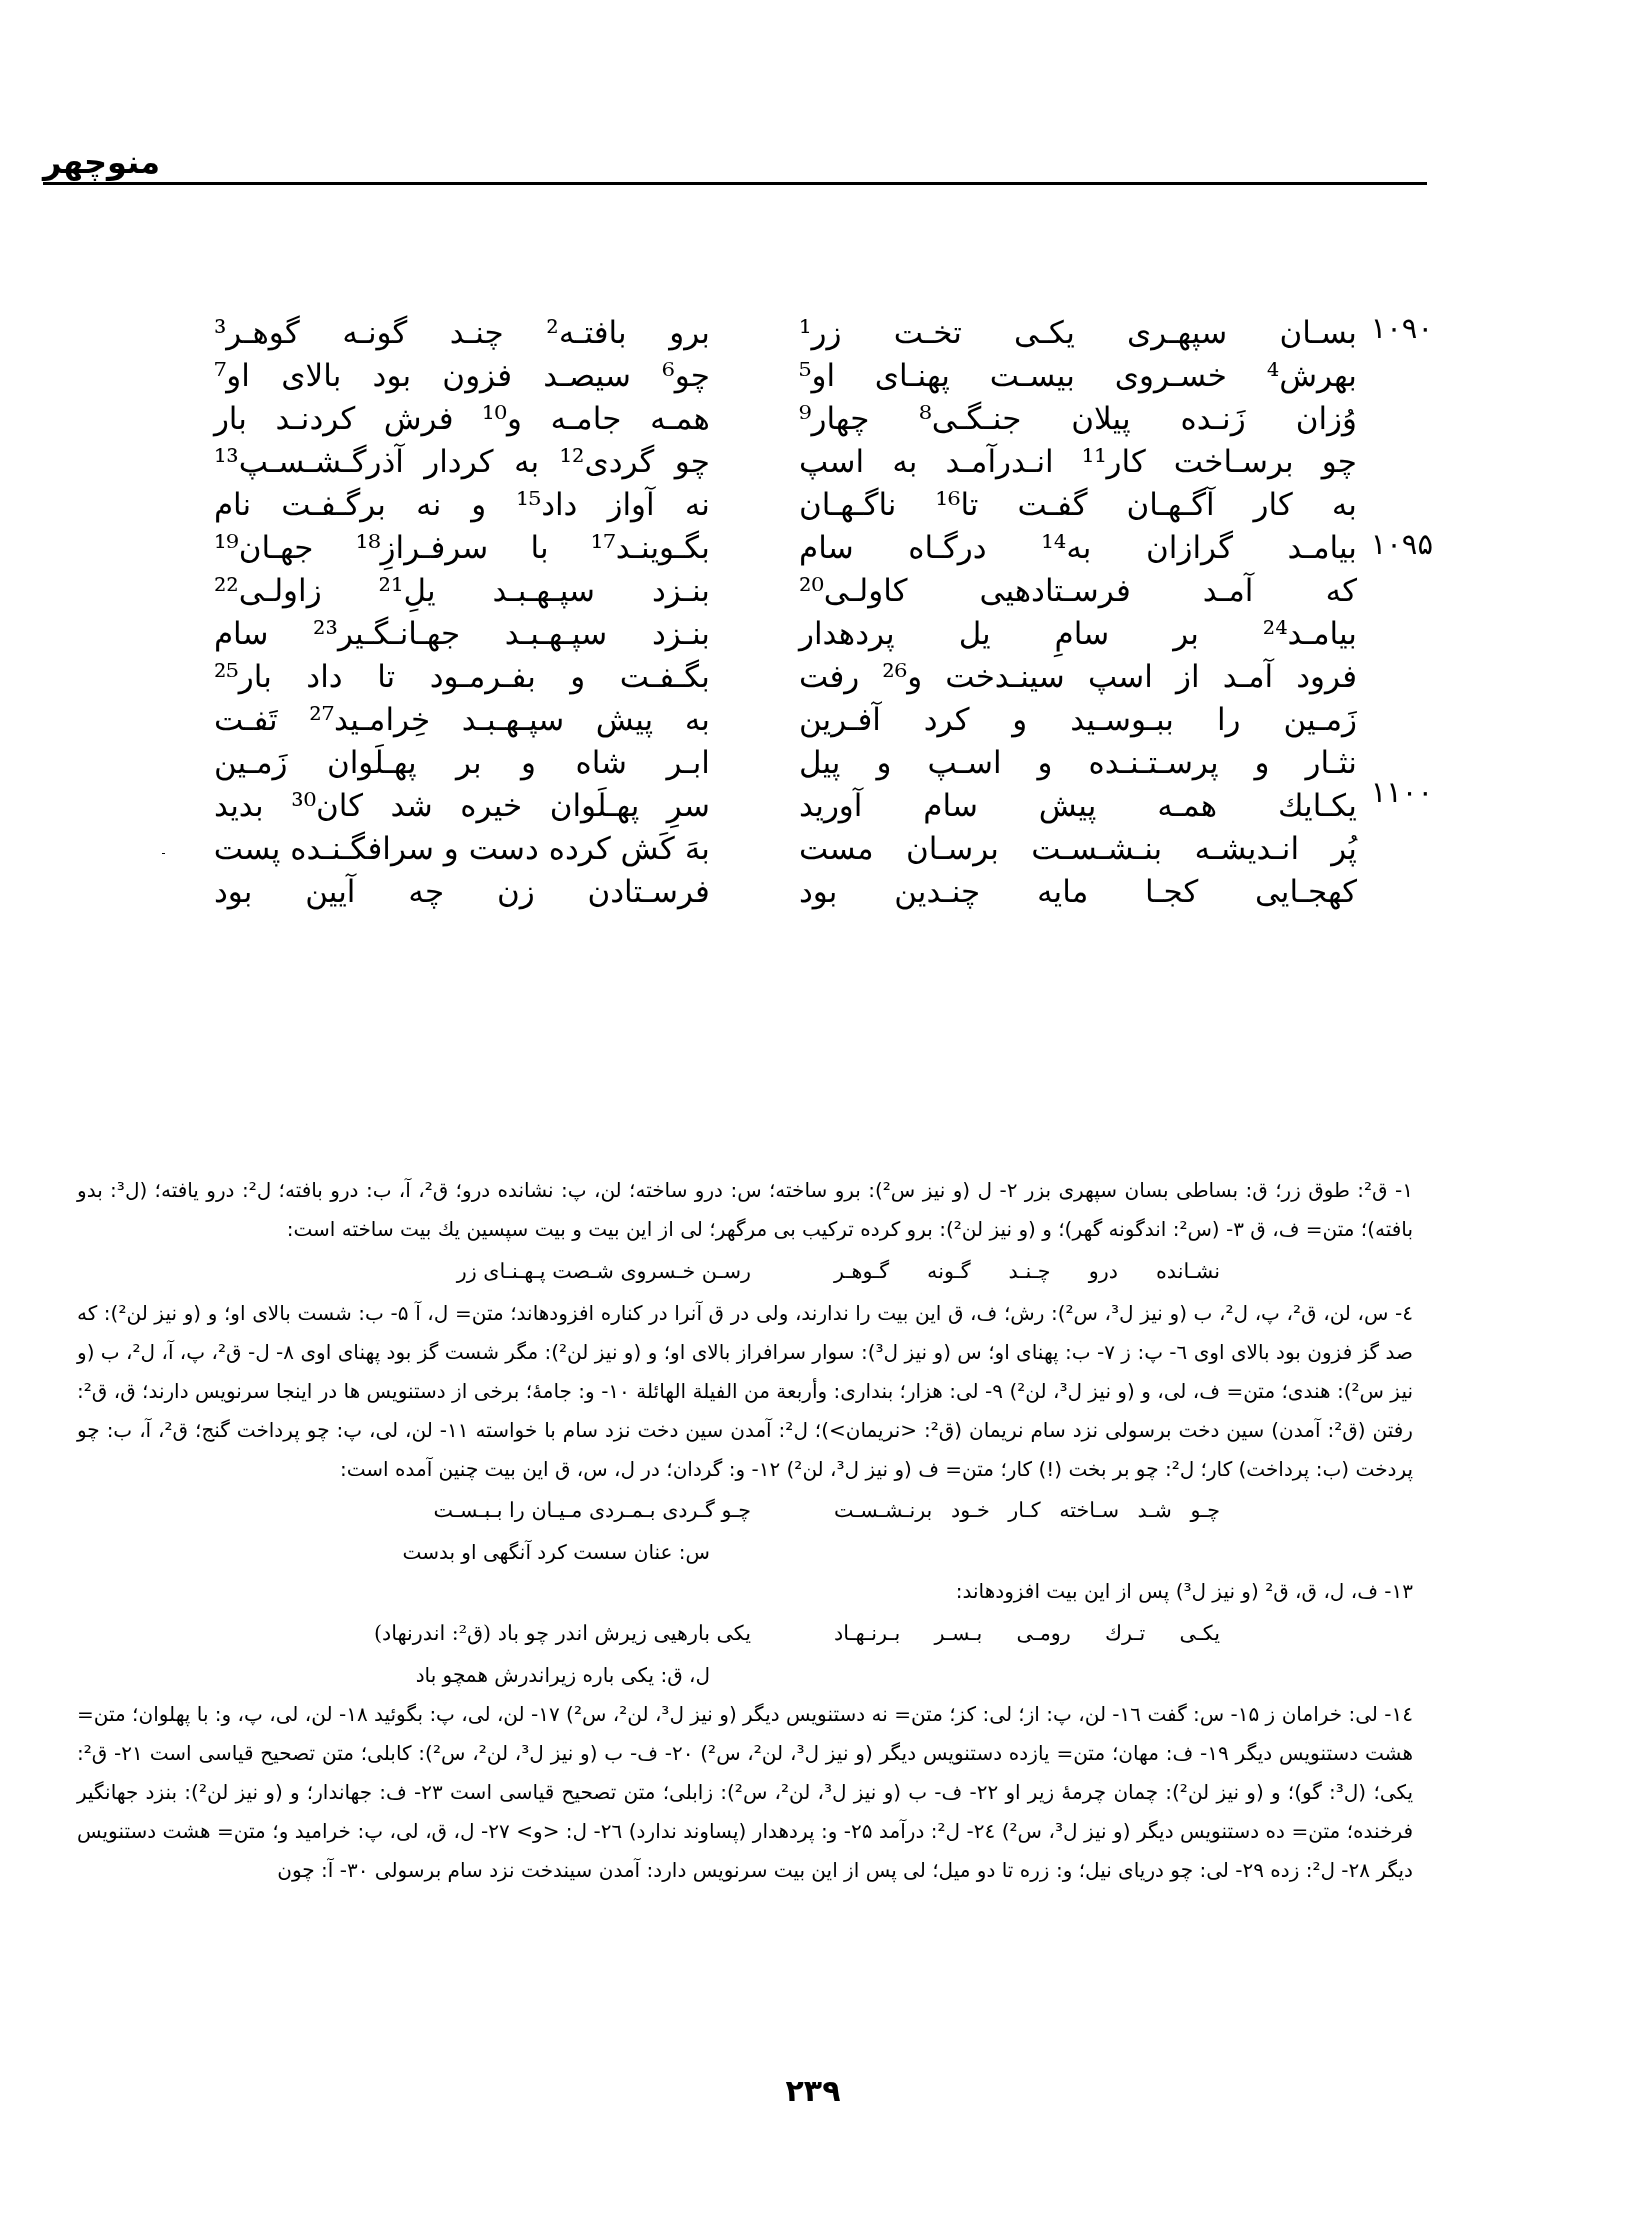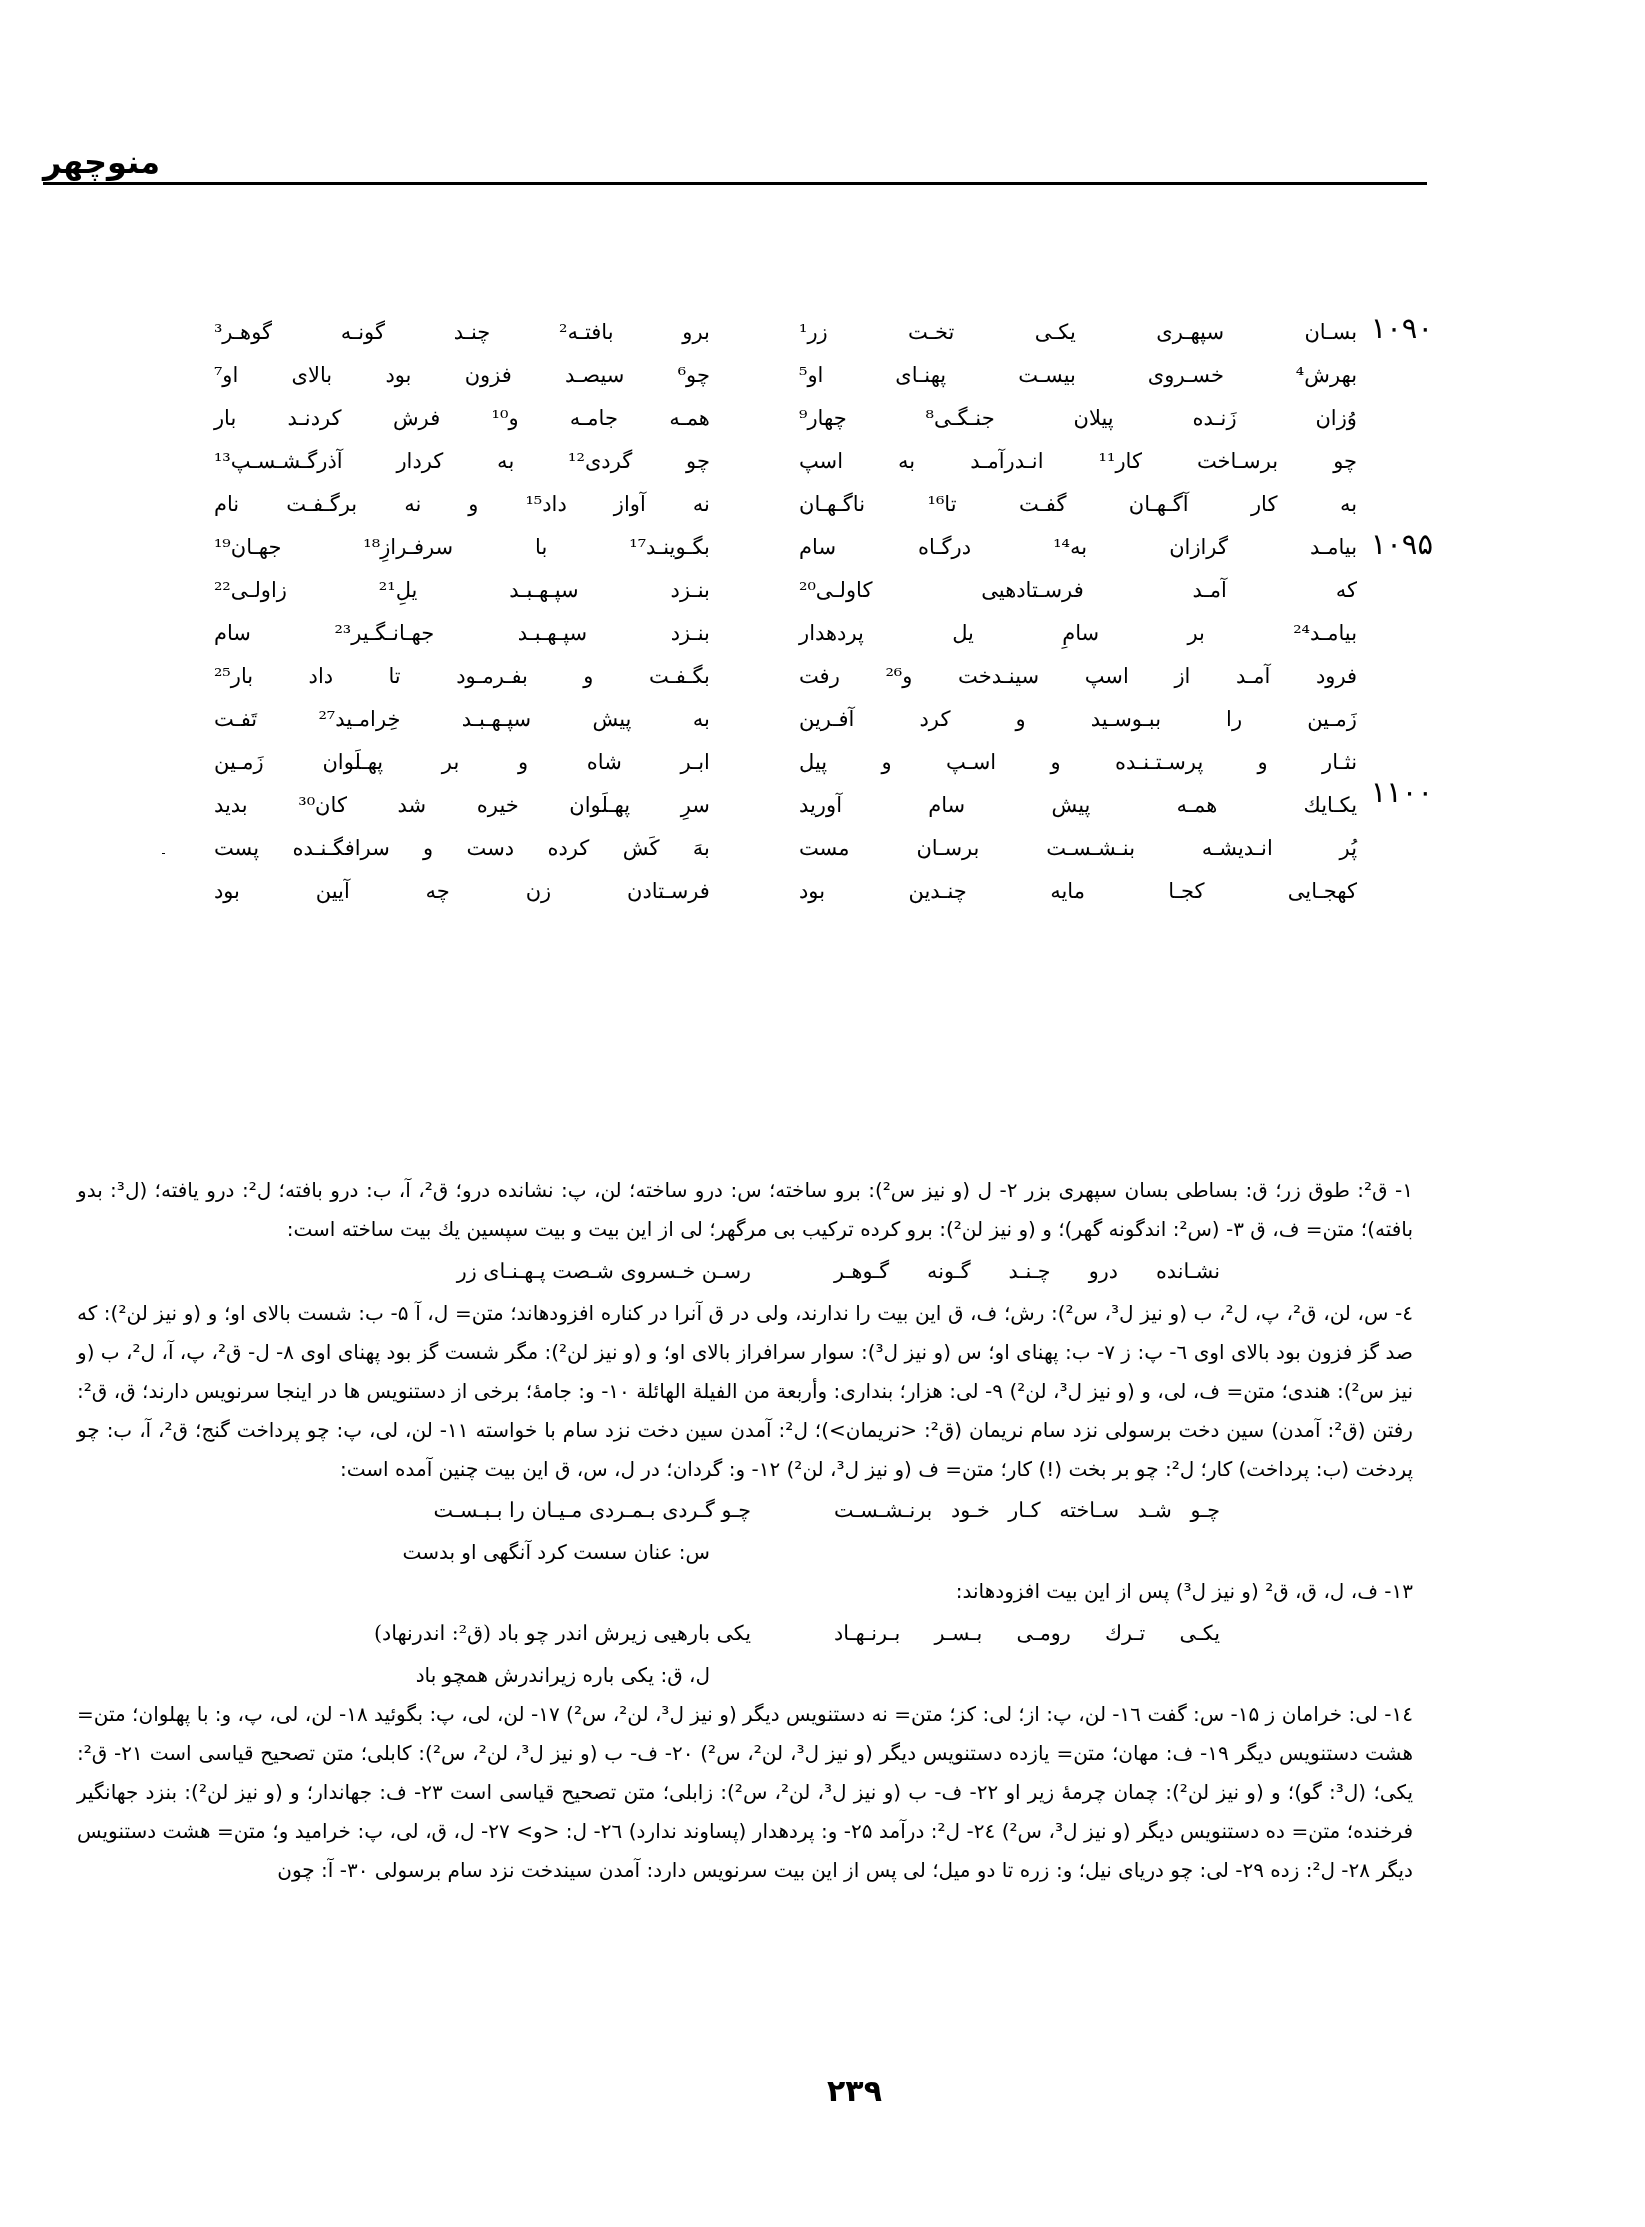--- a/index.html
+++ b/index.html
@@ -5,34 +5,34 @@
   html,body{margin:0;padding:0;background:#ffffff;}
   body{width:1645px;height:2227px;position:relative;overflow:hidden;color:#000;
        font-family:"DejaVu Sans","Liberation Sans",sans-serif;}
   .page{position:absolute;left:0;top:0;width:1645px;height:2227px;border-radius:21px;}
   .running-head{position:absolute;left:43px;top:143px;font-size:32px;font-weight:bold;direction:rtl;}
   .head-rule{position:absolute;left:43px;top:182px;width:1384px;height:3.4px;background:#000;}
   .poem{position:absolute;top:311px;left:207px;width:1226px;}
   .col{position:absolute;top:0;direction:rtl;}
   .col-right{left:592px;width:558px;}
   .col-left{left:6.9px;width:496px;}
-  .verse-line{height:43px;line-height:43px;font-size:21px;white-space:nowrap;text-align:justify;text-align-last:justify;
+  .verse-line{height:43px;line-height:43px;font-size:31px;white-space:nowrap;text-align:justify;text-align-last:justify;
               font-family:"DejaVu Serif","Liberation Serif",serif;}
   .verse-num{position:absolute;font-size:29px;direction:ltr;left:1136px;width:90px;text-align:right;
              font-family:"DejaVu Serif","Liberation Serif",serif;}
   .footnotes{position:absolute;top:1171px;left:77px;width:1336px;direction:rtl;
              font-family:"DejaVu Sans","Liberation Sans",sans-serif;font-size:20px;line-height:39px;}
   .fn-p{margin:0;text-align:justify;}
   .fn-verse{display:flex;direction:rtl;justify-content:flex-start;gap:83px;padding-right:193px;margin:2.8px 0;
             font-family:"DejaVu Serif","Liberation Serif",serif;font-size:20.7px;}
   .fn-verse span{display:inline-block;}
   .fn-verse .hem-a{width:386px;text-align:justify;text-align-last:justify;}
   .fn-verse .hem-b{width:386px;text-align:right;}
   .fn-variant{padding-right:703px;margin:0;}
-  .page-number{position:absolute;top:2073px;left:744px;width:138px;text-align:right;font-size:30px;font-weight:bold;direction:rtl;}
+  .page-number{position:absolute;top:2073px;left:744px;width:138px;text-align:center;font-size:30px;font-weight:bold;direction:rtl;}
   .margin-mark{position:absolute;left:162px;top:853px;width:3.4px;height:1.4px;background:#000;}
 </style>
 </head>
 <body>
 
 <div class="page">
 
   <div class="running-head">منوچهر</div>
   <div class="head-rule"></div>
 

